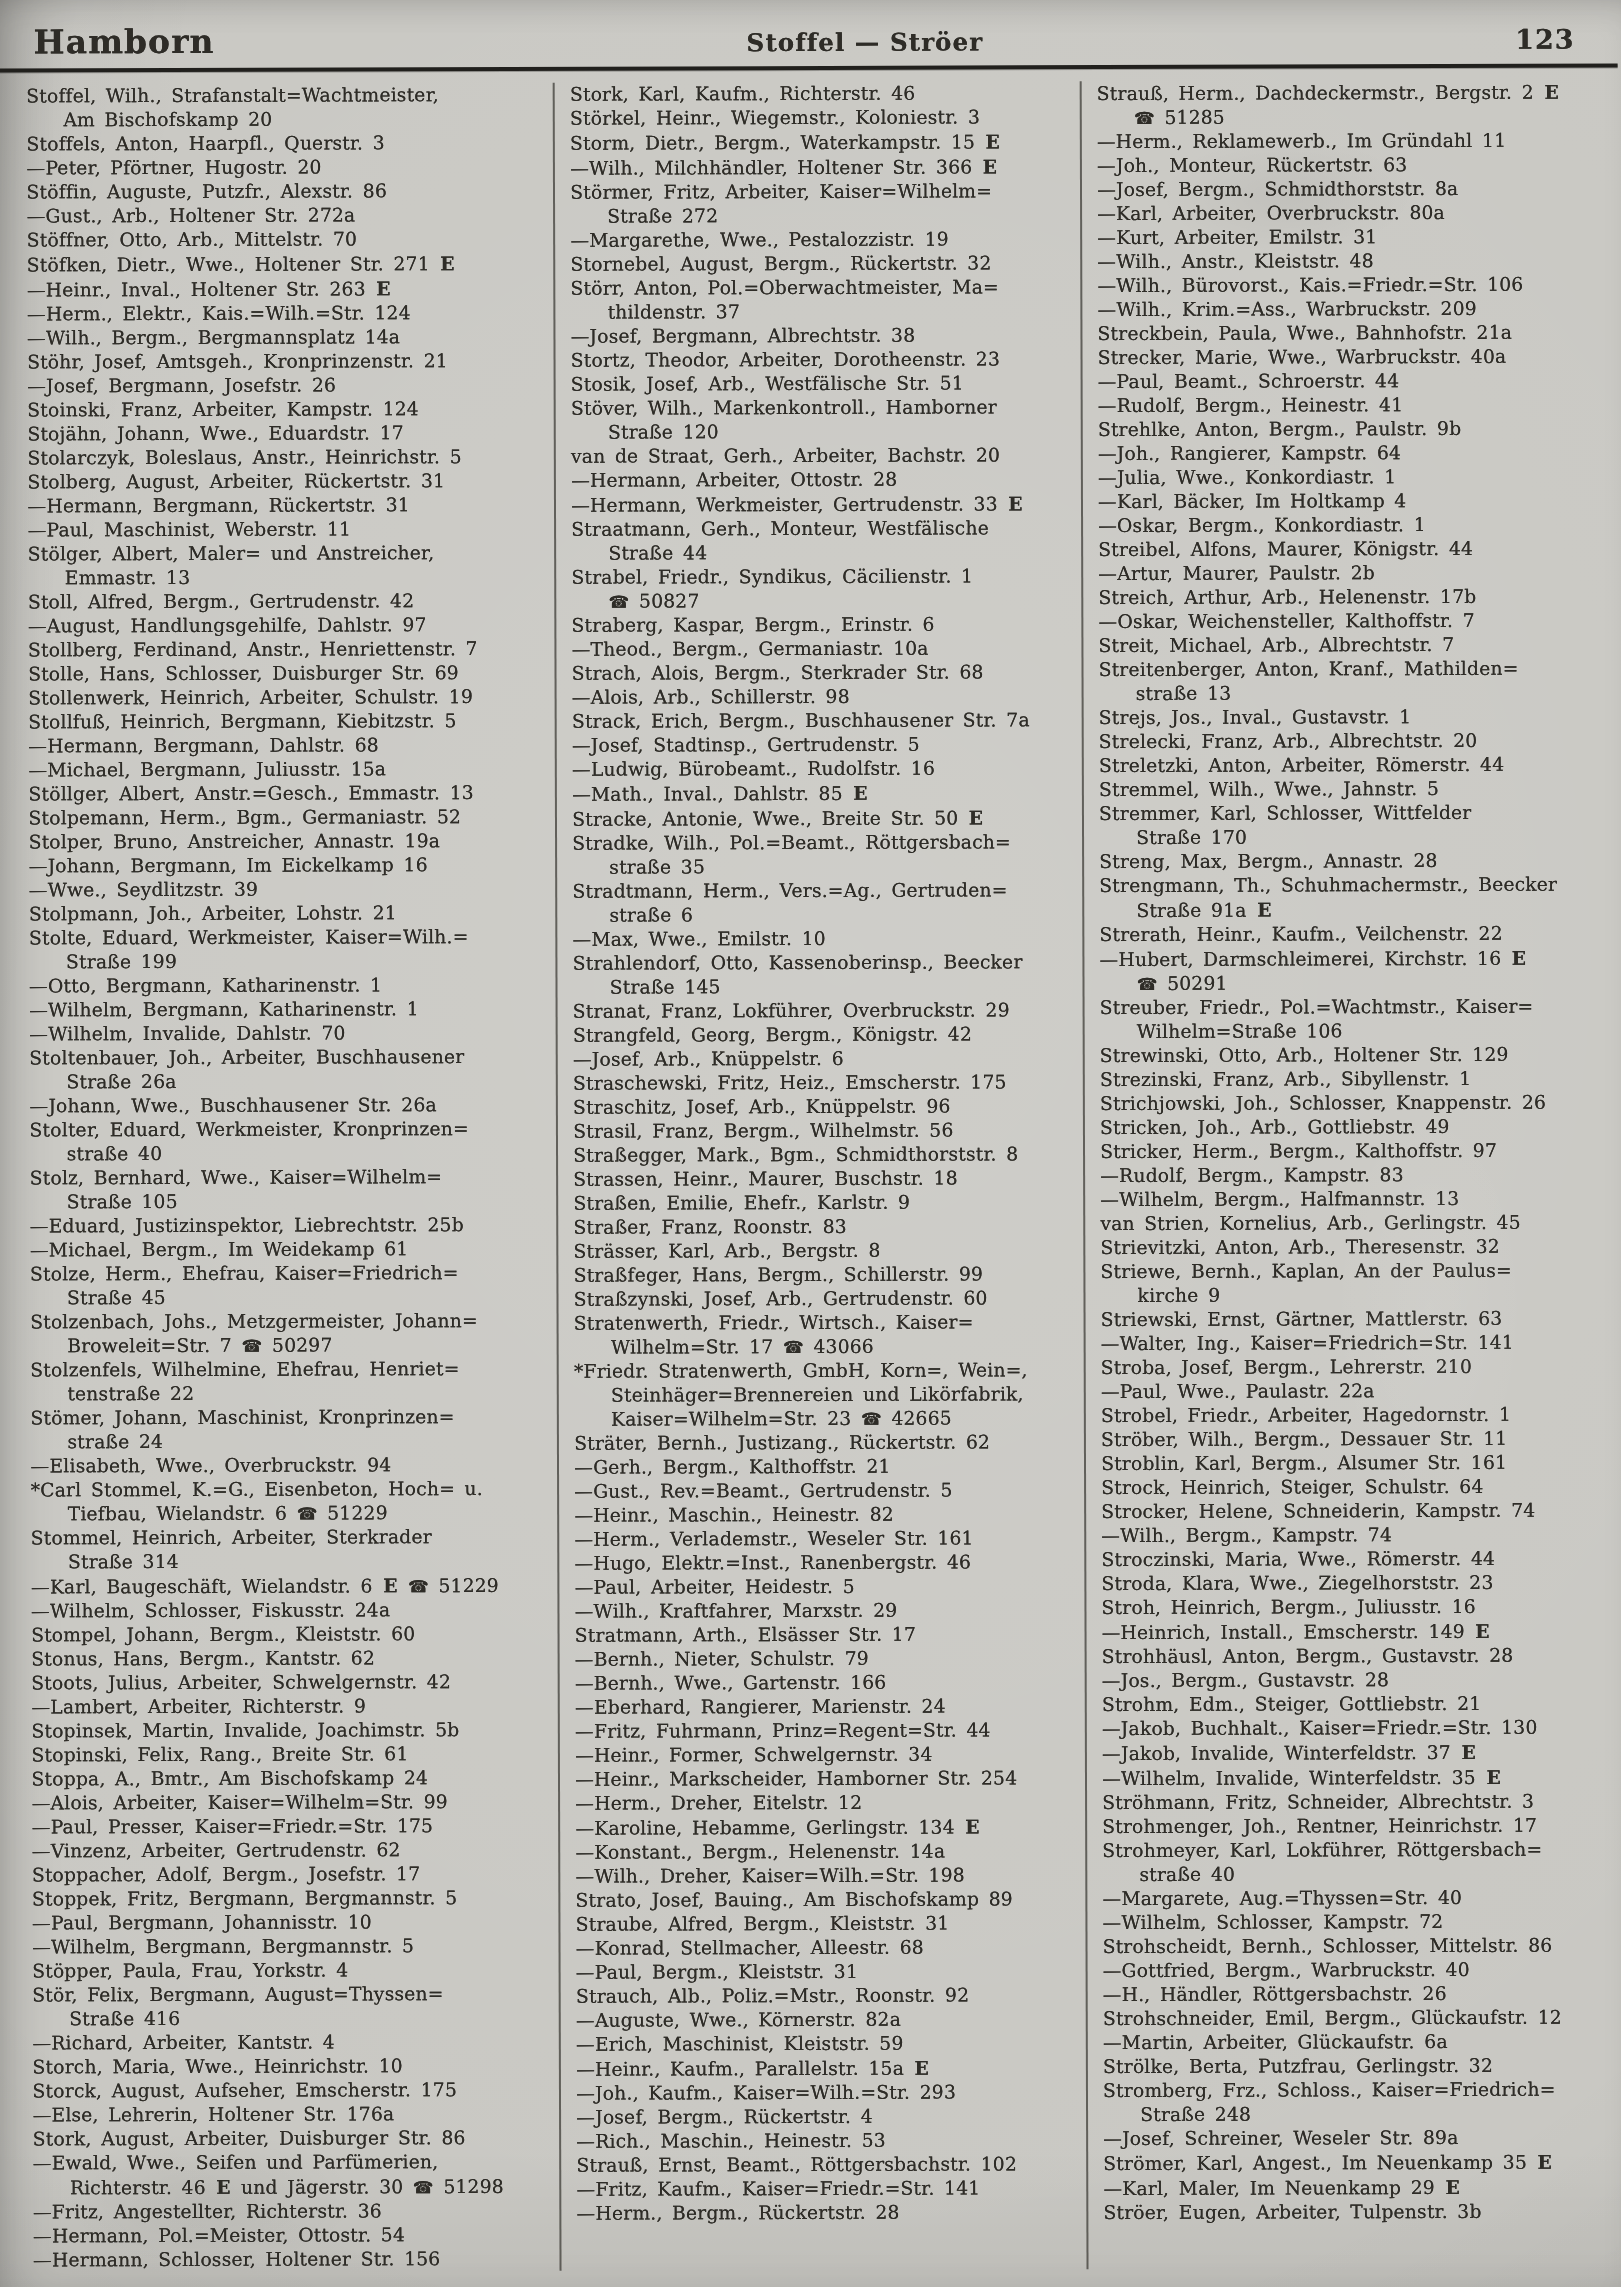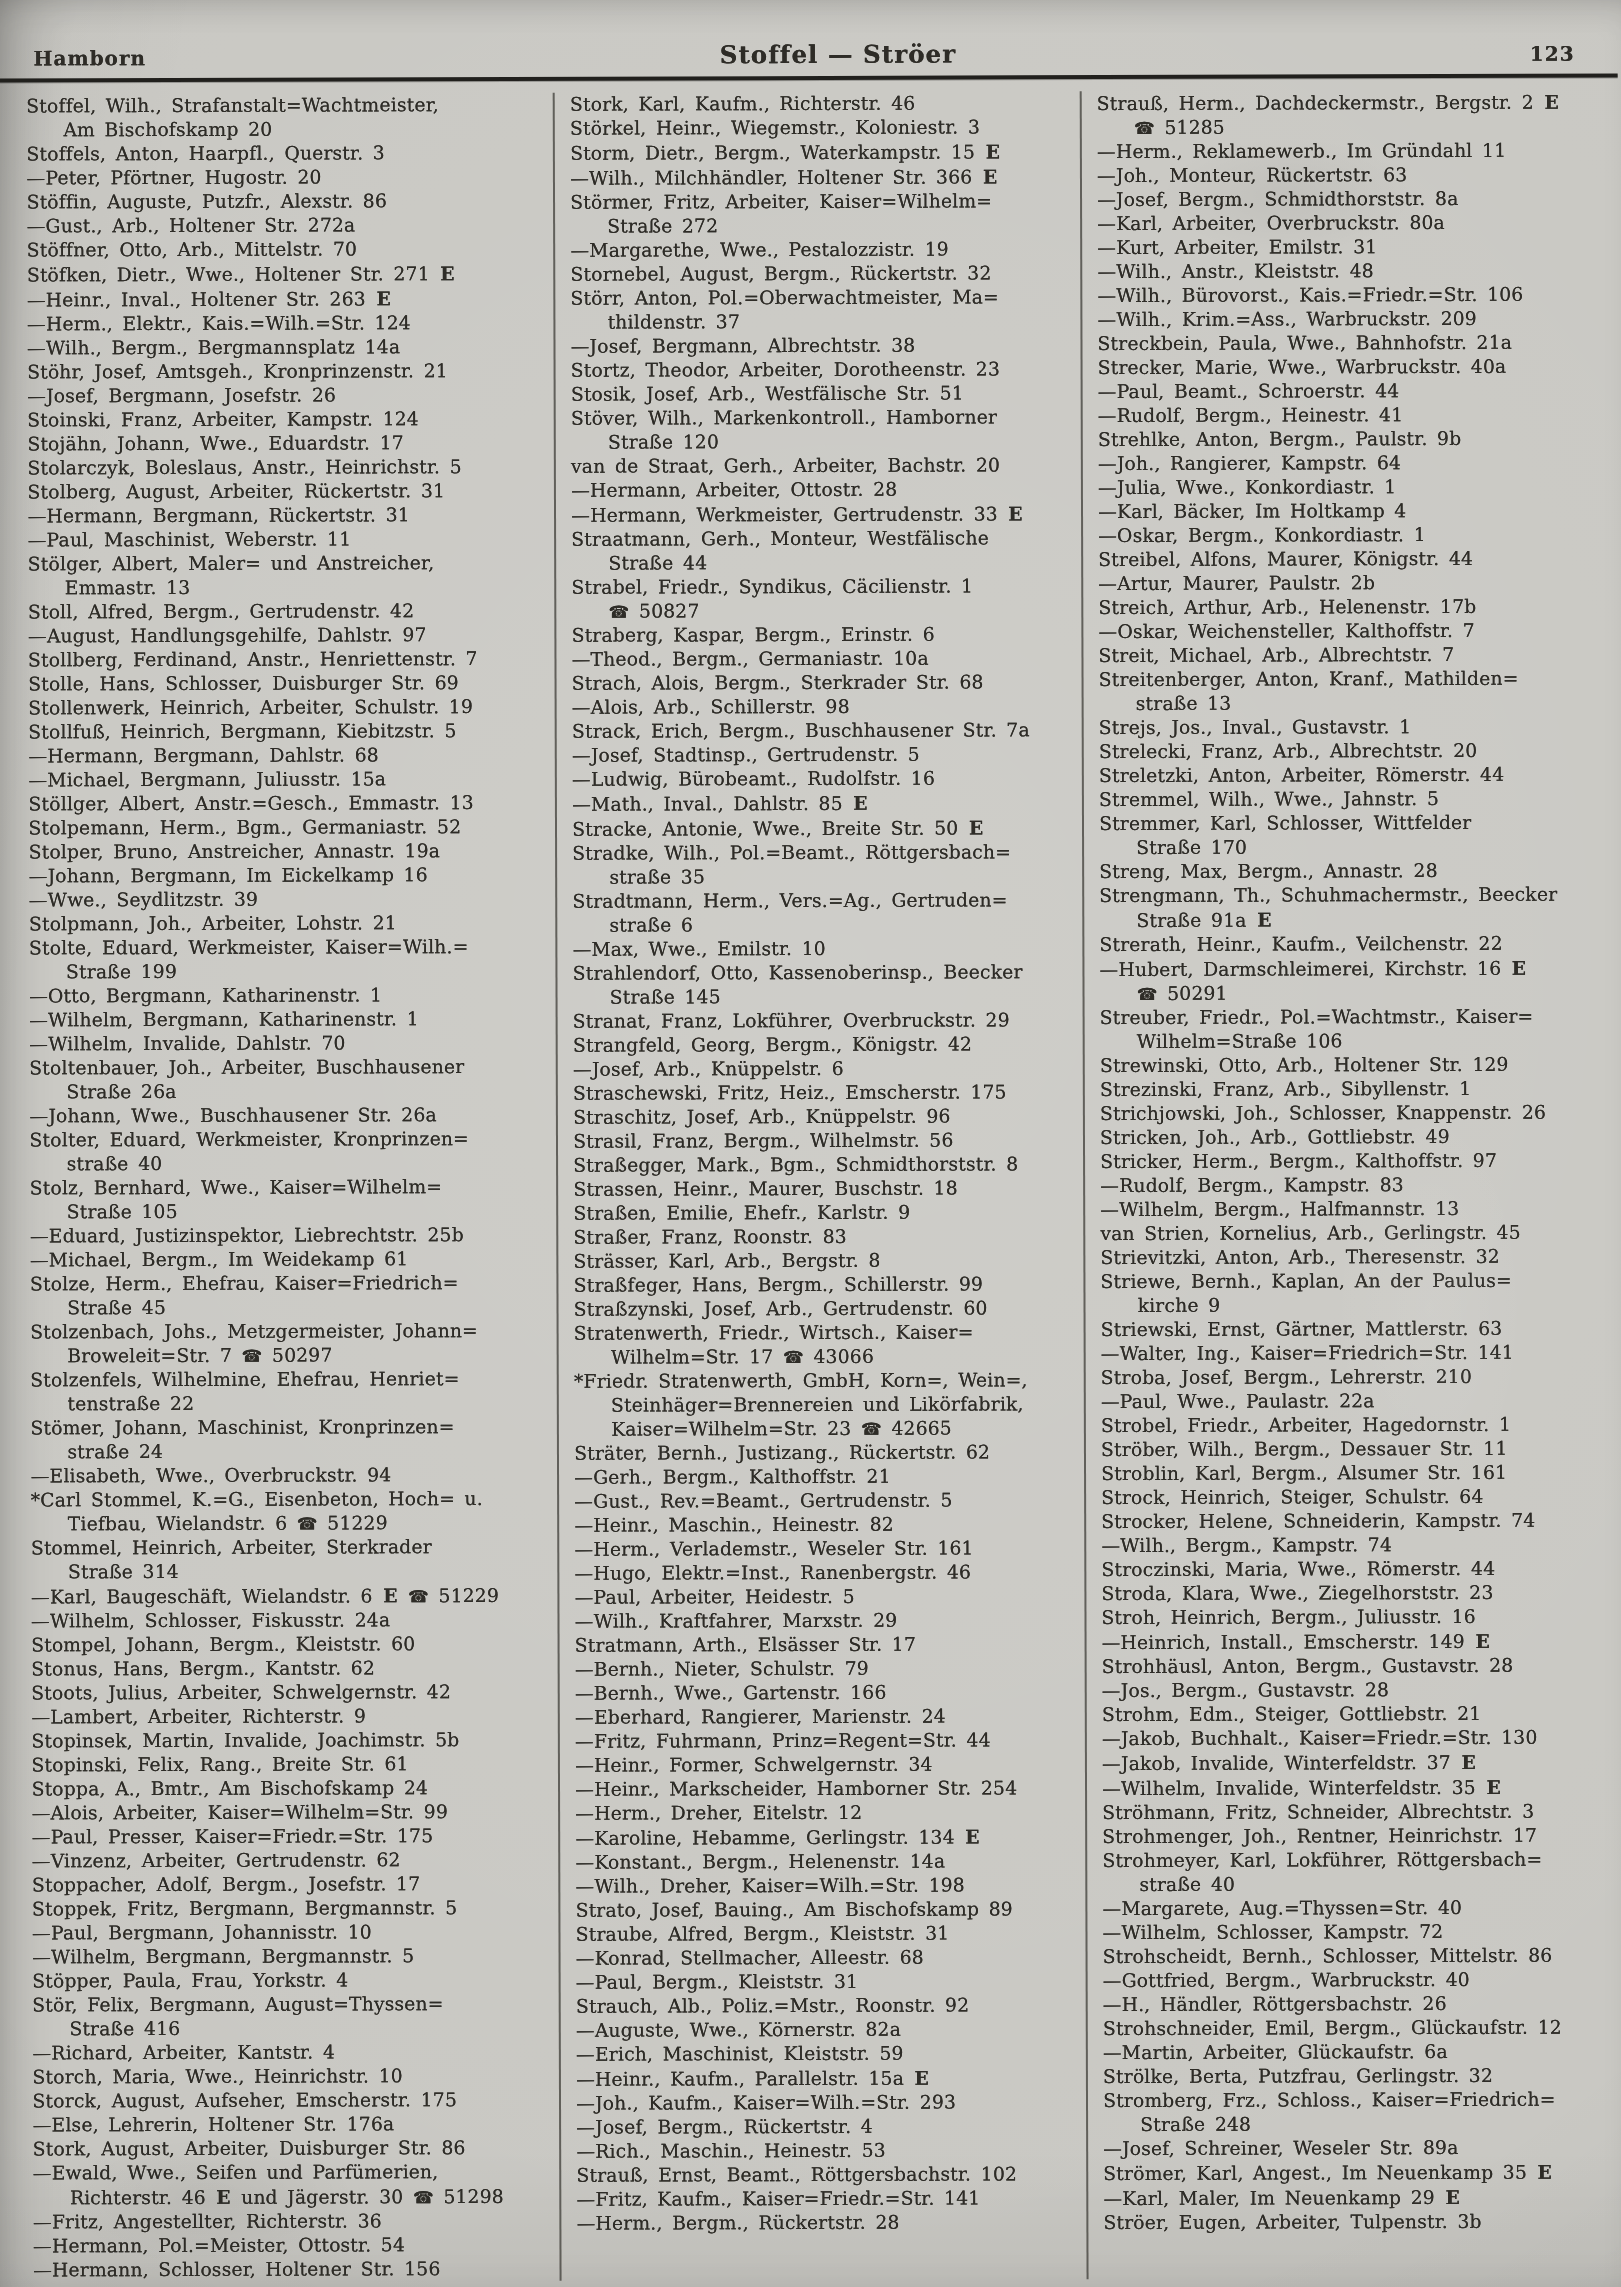--- a/index.html
+++ b/index.html
@@ -27,23 +27,23 @@
     transform: rotate(-0.18deg);
   }
   
   .hdr {
     display: flex;
     align-items: baseline;
     padding: 19.7px 43px 0 37px;
     font-weight: bold;
     text-shadow: 0 0 0.6px rgba(40,38,33,0.85);
   }
-  .hdr-left   { font-size: 20px; letter-spacing: 1px; margin-top: 24px; }
+  .hdr-left   { font-size: 33px; letter-spacing: 1px; }
   .hdr-center { flex: 1; text-align: center; font-size: 24.6px; letter-spacing: 1px; }
-  .hdr-right  { font-size: 20px; letter-spacing: 1px; }
+  .hdr-right  { font-size: 27px; letter-spacing: 1px; }
   .hdr-rule {
     height: 4.9px;
     background: #21201d;
     margin-top: 6.9px;
     box-shadow: 0 1px 0 rgba(0,0,0,0.25);
   }
   
   .cols {
     display: flex;
     margin: 11.8px 25.6px 0 29.6px;

